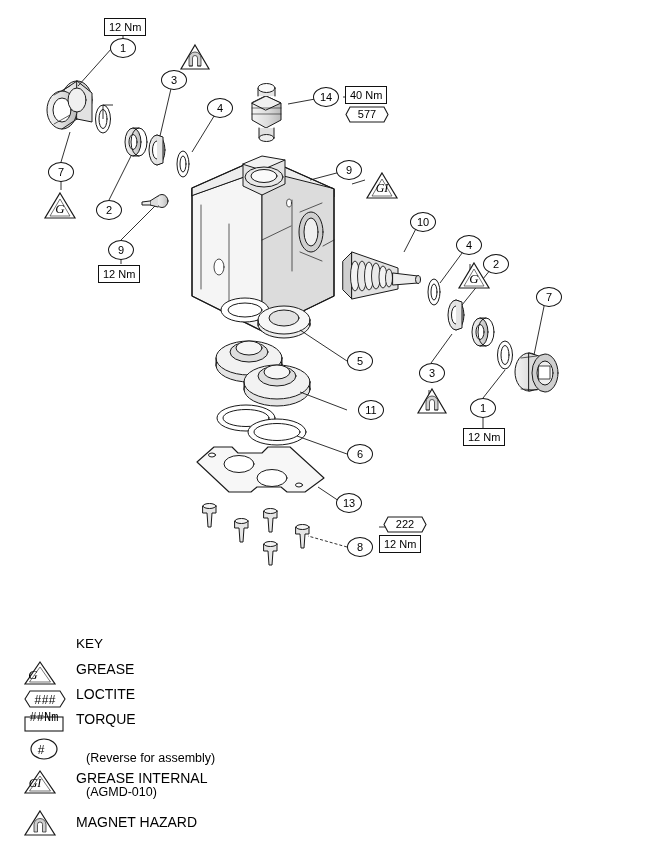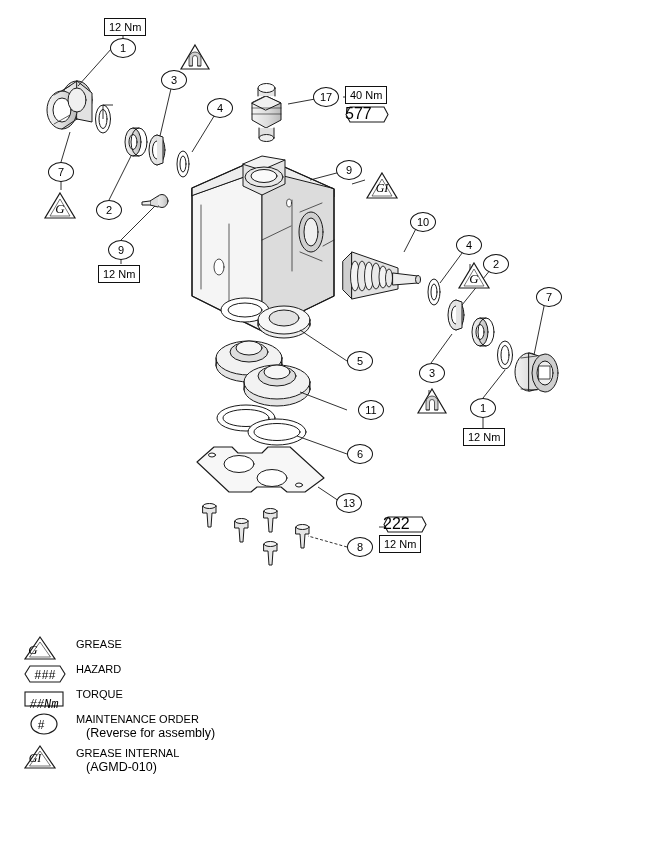--- a/index.html
+++ b/index.html
@@ -52,23 +52,23 @@
     line-height: 1;
     padding: 2.5px 4px;
     box-sizing: border-box;
     white-space: nowrap;
   }
   .hexwrap { position: absolute; }
   .hexwrap svg { position: absolute; left: 0; top: 0; overflow: visible; }
   .hexwrap span {
     position: relative;
     display: block;
-    font-size: 16px;
+    font-size: 11px;
     line-height: 16px;
-    text-align: left;
+    text-align: center;
   }
   
   .tri {
     position: absolute;
   }
   .tri svg { position: absolute; left:0; top:0; overflow: visible; }
   .tri .glyph {
     position: absolute;
     left: 0;
     width: 100%;
@@ -85,21 +85,21 @@
     width: 420px;
   }
   .legend-row {
     position: relative;
     height: 25px;
   }
   .legend-label {
     position: absolute;
     left: 52px;
     top: 0;
-    font-size: 11px;
+    font-size: 14px;
     line-height: 17px;
     white-space: pre;
   }
   .legend-sub {
     position: absolute;
     left: 62px;
     top: 15px;
     font-size: 12.5px;
     line-height: 15px;
     white-space: pre;
@@ -375,21 +375,21 @@
       <path d="M193 62 L193 52"></path>
     </g>
   </svg>
 
   <div class="balloon" style="left:110px; top:38px;">1</div>
   <div class="balloon" style="left:161px; top:70px;">3</div>
   <div class="balloon" style="left:207px; top:98px;">4</div>
   <div class="balloon" style="left:48px;  top:162px;">7</div>
   <div class="balloon" style="left:96px;  top:200px;">2</div>
   <div class="balloon" style="left:108px; top:240px;">9</div>
-  <div class="balloon" style="left:313px; top:87px;">17</div>
+  <div class="balloon" style="left:313px; top:87px;">14</div>
   <div class="balloon" style="left:336px; top:160px;">9</div>
   <div class="balloon" style="left:410px; top:212px;">10</div>
   <div class="balloon" style="left:456px; top:235px;">4</div>
   <div class="balloon" style="left:483px; top:254px;">2</div>
   <div class="balloon" style="left:536px; top:287px;">7</div>
   <div class="balloon" style="left:419px; top:363px;">3</div>
   <div class="balloon" style="left:470px; top:398px;">1</div>
   <div class="balloon" style="left:347px; top:351px;">5</div>
   <div class="balloon" style="left:347px; top:400px;margin-left:11px;">11</div>
   <div class="balloon" style="left:347px; top:444px;">6</div>
@@ -448,70 +448,81 @@
   <div class="tri" style="left:417px; top:388px; width:30px; height:26px;">
     <svg width="30" height="26" viewBox="0 0 30 26">
       <path d="M15 1 L29 25 L1 25 Z" fill="#fff" stroke="#1a1a1a" stroke-width="1.2"></path>
       <path d="M9 22 L9 14 A6 6 0 0 1 21 14 L21 22 L17.5 22 L17.5 14 A2.5 2.5 0 0 0 12.5 14 L12.5 22 Z" fill="#cfcfcf" stroke="#1a1a1a" stroke-width="0.7"></path>
       <path d="M9 22 L12.5 22 M17.5 22 L21 22" stroke="#1a1a1a" stroke-width="0.7"></path>
     </svg>
   </div>
 
   <div id="legend">
 
+    <div class="legend-row">
+      <div class="key-title">KEY</div>
+    </div>
 
     <div class="legend-row">
       <div class="legend-icon">
         <svg width="46" height="24" viewBox="0 0 46 24">
           <path d="M16 1 L31 23 L1 23 Z" fill="#fff" stroke="#1a1a1a" stroke-width="1.2"></path>
           <path d="M16 6 L26.5 21 L5.5 21 Z" fill="none" stroke="#1a1a1a" stroke-width="0.6"></path>
         </svg>
         <div class="glyph" style="left:-14px; top:6px; font-family:'Liberation Serif',serif; font-style:italic; font-size:13px;">G</div>
       </div>
       <div class="legend-label">GREASE</div>
     </div>
 
     <div class="legend-row">
       <div class="legend-icon">
         <svg width="46" height="24" viewBox="0 0 46 24">
           <path d="M6 5 L36 5 L41 13 L36 21 L6 21 L1 13 Z" fill="#fff" stroke="#1a1a1a" stroke-width="1.1"></path>
         </svg>
         <div class="glyph mono-tag" style="left:-2px; top:8px;">###</div>
       </div>
-      <div class="legend-label">HAZARD</div>
+      <div class="legend-label">LOCTITE</div>
     </div>
 
     <div class="legend-row">
       <div class="legend-icon">
         <svg width="46" height="24" viewBox="0 0 46 24">
           <rect x="1" y="6" width="38" height="14" fill="#fff" stroke="#1a1a1a" stroke-width="1.1"></rect>
         </svg>
-        <div class="glyph mono-tag" style="left:-3px; top:12px;font-style:italic;">##Nm</div>
+        <div class="glyph mono-tag" style="left:-3px; top:0;">##Nm</div>
       </div>
       <div class="legend-label">TORQUE</div>
     </div>
 
     <div class="legend-row" style="height:34px;">
       <div class="legend-icon">
         <svg width="46" height="24" viewBox="0 0 46 24">
           <ellipse cx="20" cy="13" rx="13" ry="10" fill="#fff" stroke="#1a1a1a" stroke-width="1.2"></ellipse>
         </svg>
         <div class="glyph" style="left:-6px; top:7px; font-size:12px;">#</div>
       </div>
-      <div class="legend-label">MAINTENANCE ORDER</div>
       <div class="legend-sub">(Reverse for assembly)</div>
     </div>
 
     <div class="legend-row" style="height:36px;">
       <div class="legend-icon">
         <svg width="46" height="24" viewBox="0 0 46 24">
           <path d="M16 1 L31 23 L1 23 Z" fill="#fff" stroke="#1a1a1a" stroke-width="1.2"></path>
           <path d="M16 6 L26.5 21 L5.5 21 Z" fill="none" stroke="#1a1a1a" stroke-width="0.6"></path>
         </svg>
         <div class="glyph" style="left:-12px; top:6px; font-family:'Liberation Serif',serif; font-style:italic; font-size:12px;">GI</div>
       </div>
       <div class="legend-label">GREASE INTERNAL</div>
       <div class="legend-sub">(AGMD-010)</div>
     </div>
 
+    <div class="legend-row" style="height:30px; margin-top:4px;">
+      <div class="legend-icon">
+        <svg width="46" height="26" viewBox="0 0 46 26">
+          <path d="M16 1 L31 25 L1 25 Z" fill="#fff" stroke="#1a1a1a" stroke-width="1.2"></path>
+          <path d="M10 22 L10 14.5 A6 6 0 0 1 22 14.5 L22 22 L18.5 22 L18.5 14.5 A2.5 2.5 0 0 0 13.5 14.5 L13.5 22 Z" fill="#cfcfcf" stroke="#1a1a1a" stroke-width="0.7"></path>
+        </svg>
+      </div>
+      <div class="legend-label" style="top:4px;">MAGNET HAZARD</div>
+    </div>
 
   </div>
 </div>
 
 </body></html>

